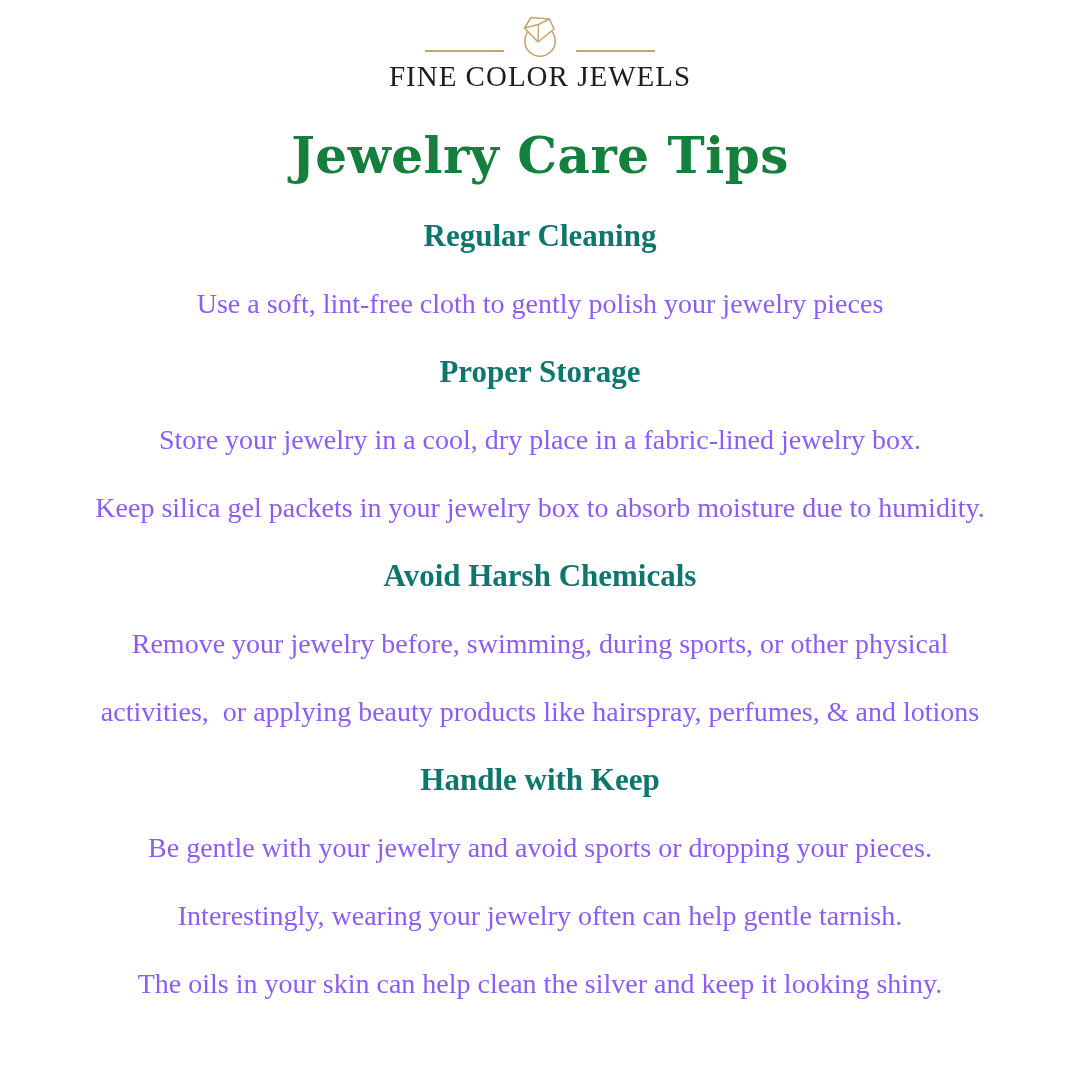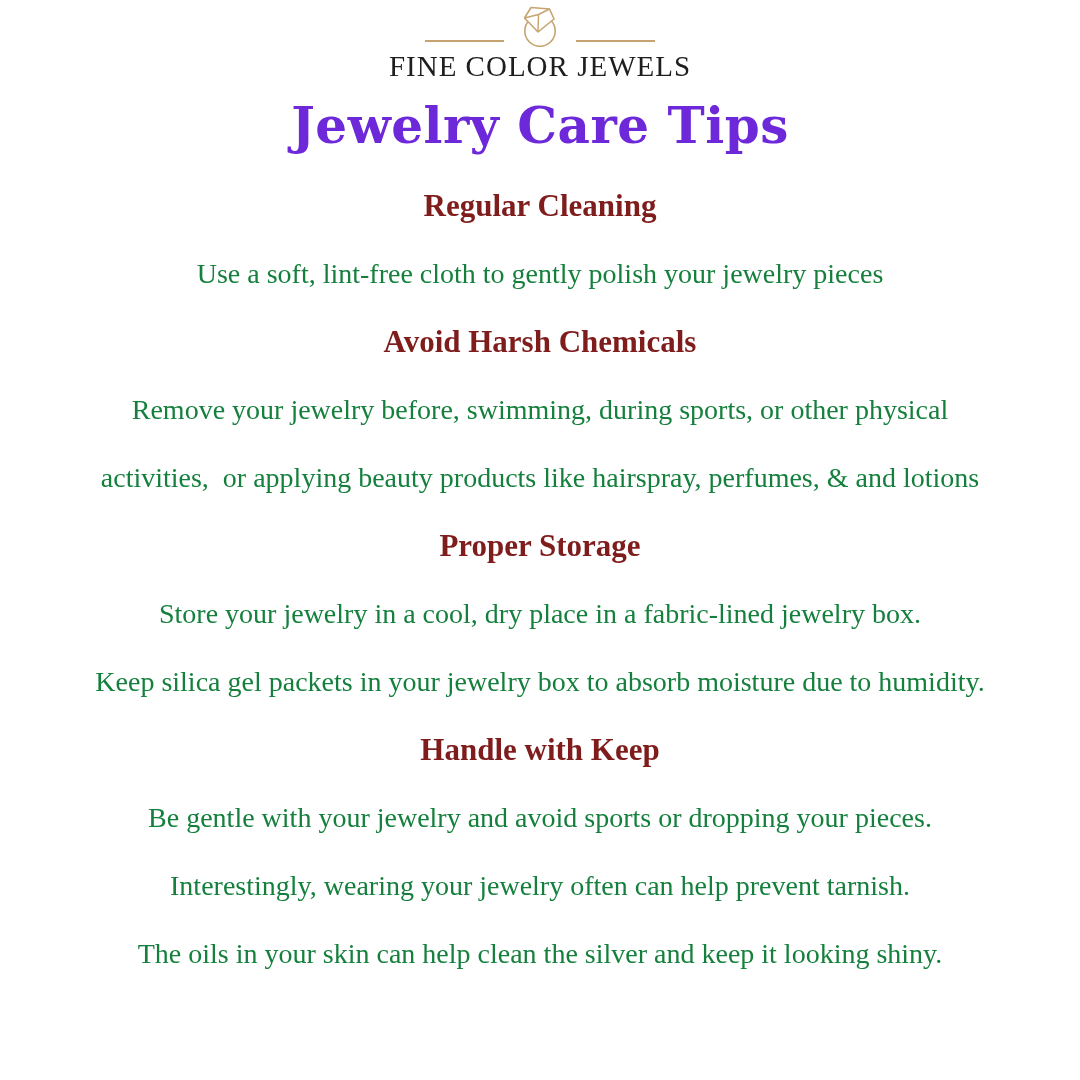--- a/index.html
+++ b/index.html
@@ -11,21 +11,21 @@
     width: 1080px;
     height: 1080px;
     overflow: hidden;
     font-family: "Liberation Serif", serif;
   }
   .canvas {
     width: 1080px;
     height: 1080px;
     background: #ffffff;
     box-sizing: border-box;
-    padding-top: 0;
+    padding-top: 10px;
   }
   
   .logo {
     display: flex;
     flex-direction: column;
     align-items: center;
   }
   .logo-row {
     display: flex;
     align-items: flex-start;
@@ -47,49 +47,49 @@
   .brand {
     margin-top: 2px;
     line-height: 32px;
     font-size: 29px;
     letter-spacing: 1px;
     color: #1e1e1e;
     text-align: center;
   }
   
   .title {
-    margin: 13px 0 0 0;
+    margin: 33px 0 0 0;
     font-family: "DejaVu Serif", serif;
     font-weight: bold;
     font-size: 50px;
     line-height: 62px;
     text-align: center;
-    color: #6d28d9;
+    color: #15803d;
     letter-spacing: 0.5px;
   }
   
   .tips {
     margin-top: 15px;
   }
   .row {
     margin: 0;
     line-height: 68px;
     text-align: center;
     white-space: pre-wrap;
   }
   .heading {
     font-family: "Liberation Serif", serif;
     font-weight: bold;
     font-size: 31px;
-    color: #7f1d1d;
+    color: #0f766e;
   }
   .line {
     font-size: 28px;
     font-weight: normal;
-    color: #15803d;
+    color: #8b5cf6;
   }
 </style>
 </head>
 <body>
 
 <div class="canvas">
 
   <header class="logo">
     <div class="logo-row">
       <span class="rule"></span>
@@ -108,35 +108,35 @@
   <h1 class="title">Jewelry Care Tips</h1>
 
   <main class="tips">
 
     <section>
       <h2 class="row heading">Regular Cleaning</h2>
       <p class="row line">Use a soft, lint-free cloth to gently polish your jewelry pieces</p>
     </section>
 
     <section>
+      <h2 class="row heading">Proper Storage</h2>
+      <p class="row line">Store your jewelry in a cool, dry place in a fabric-lined jewelry box.</p>
+      <p class="row line">Keep silica gel packets in your jewelry box to absorb moisture due to humidity.</p>
+    </section>
+
+    <section>
       <h2 class="row heading">Avoid Harsh Chemicals</h2>
       <p class="row line">Remove your jewelry before, swimming, during sports, or other physical</p>
       <p class="row line">activities,  or applying beauty products like hairspray, perfumes, &amp; and lotions</p>
-    </section>
-
-    <section>
-      <h2 class="row heading">Proper Storage</h2>
-      <p class="row line">Store your jewelry in a cool, dry place in a fabric-lined jewelry box.</p>
-      <p class="row line">Keep silica gel packets in your jewelry box to absorb moisture due to humidity.</p>
     </section>
 
     <section>
       <h2 class="row heading">Handle with Keep</h2>
       <p class="row line">Be gentle with your jewelry and avoid sports or dropping your pieces.</p>
     </section>
 
     <section>
-      <p class="row line">Interestingly, wearing your jewelry often can help prevent tarnish.</p>
+      <p class="row line">Interestingly, wearing your jewelry often can help gentle tarnish.</p>
       <p class="row line">The oils in your skin can help clean the silver and keep it looking shiny.</p>
     </section>
 
   </main>
 </div>
 
 </body></html>

